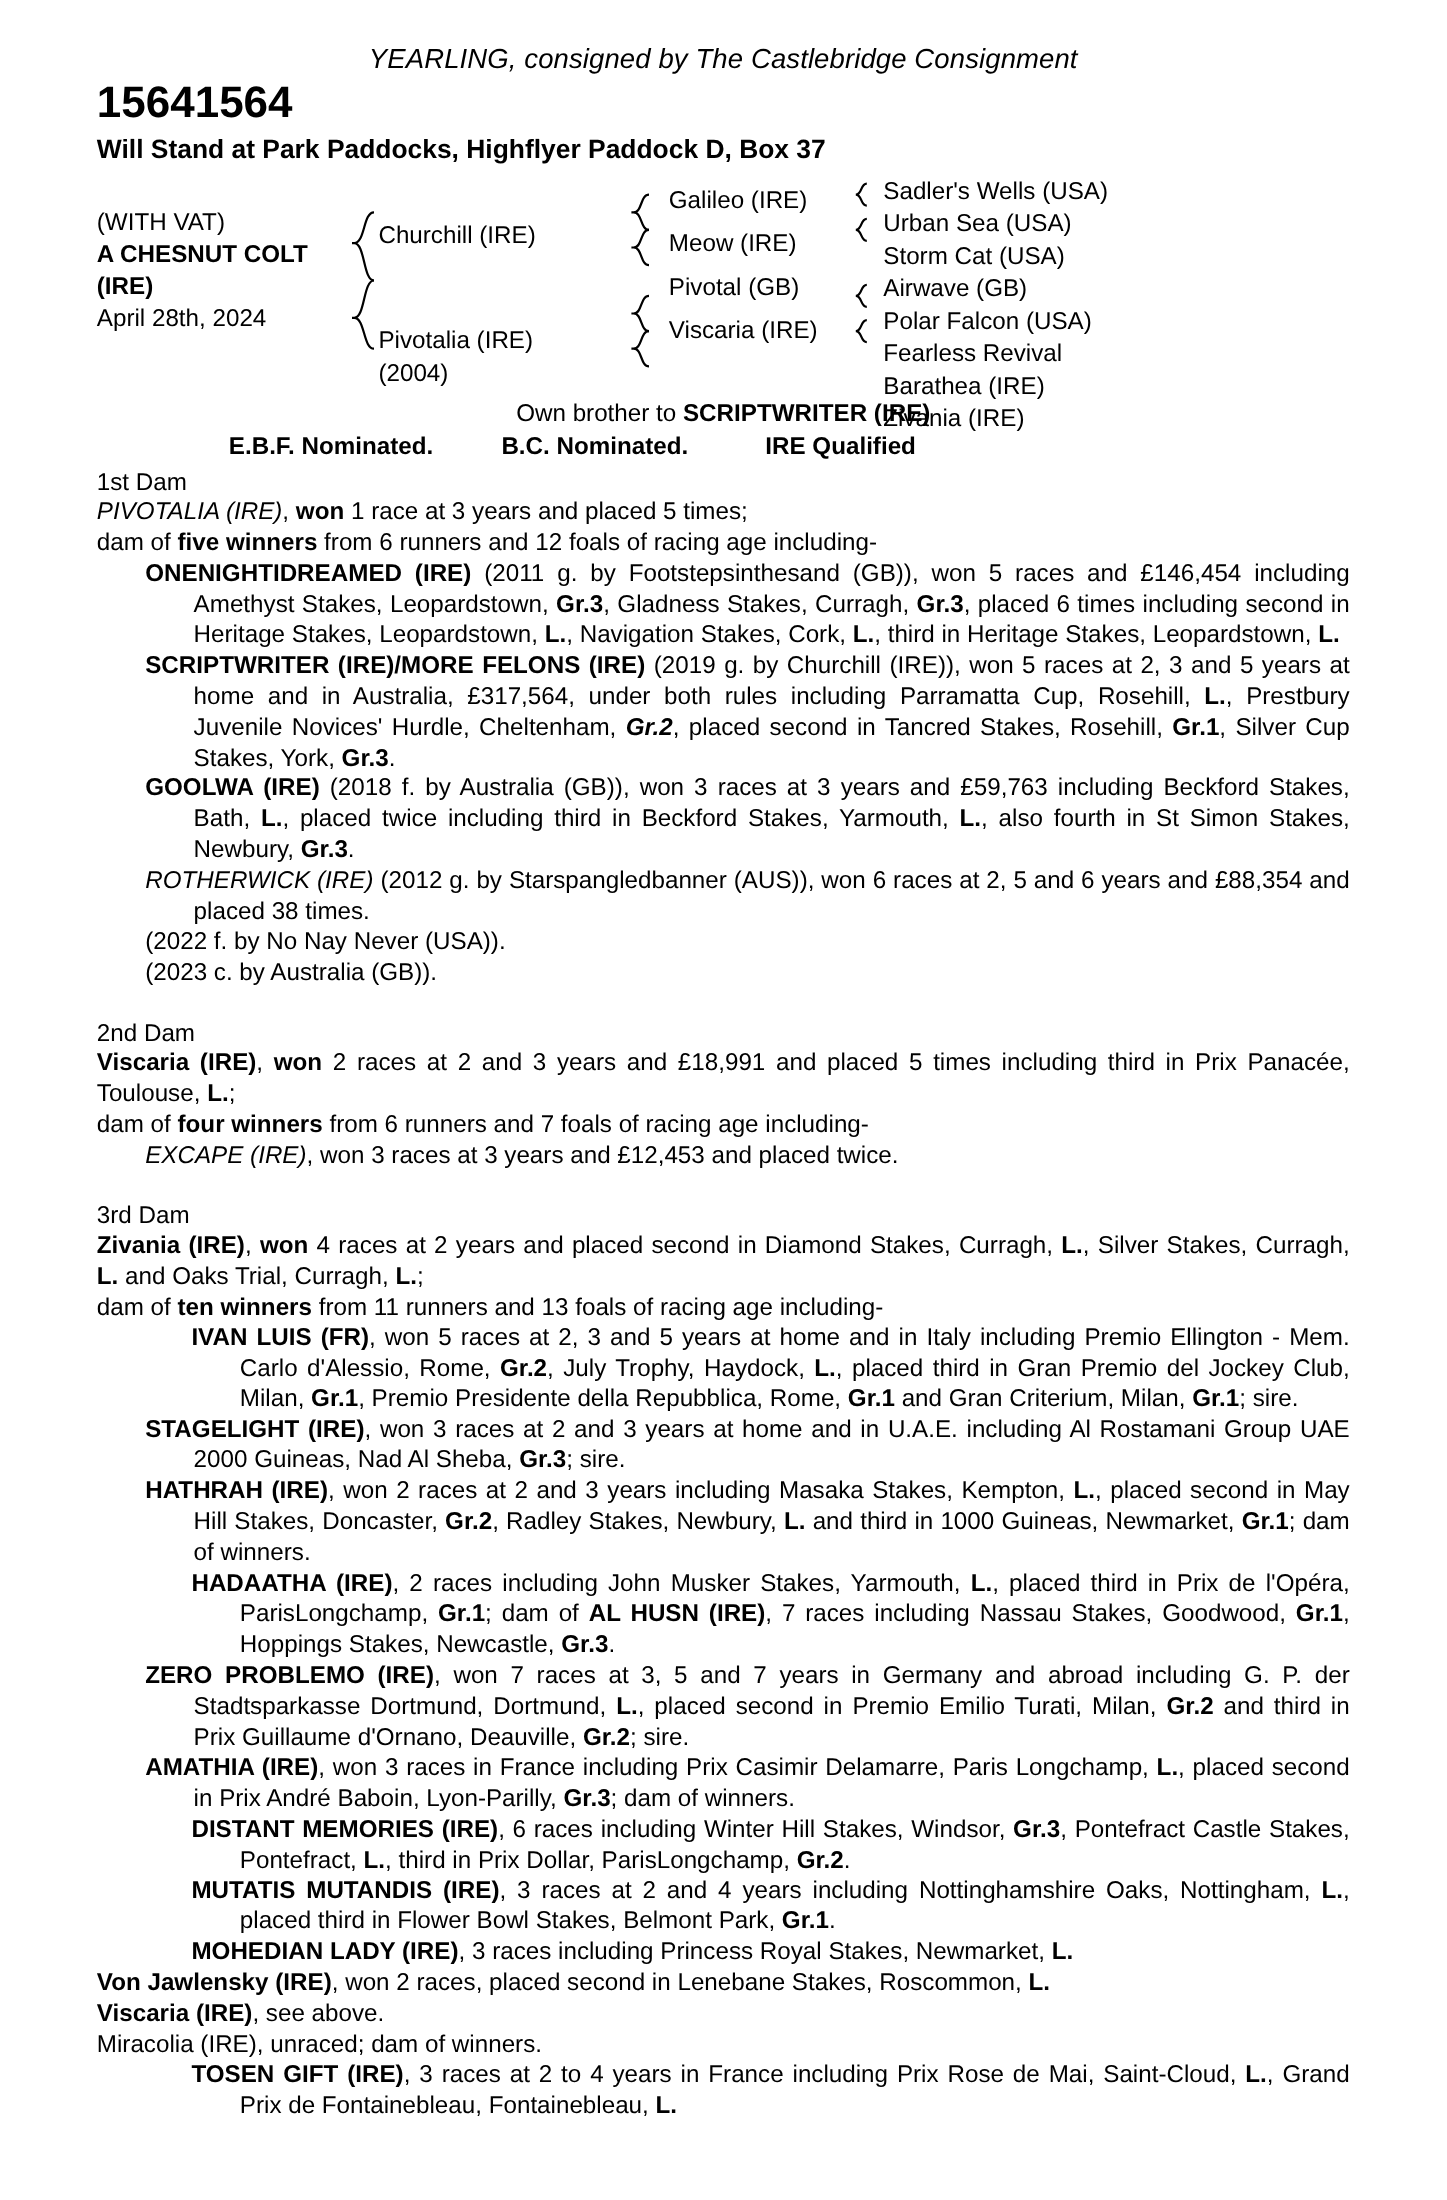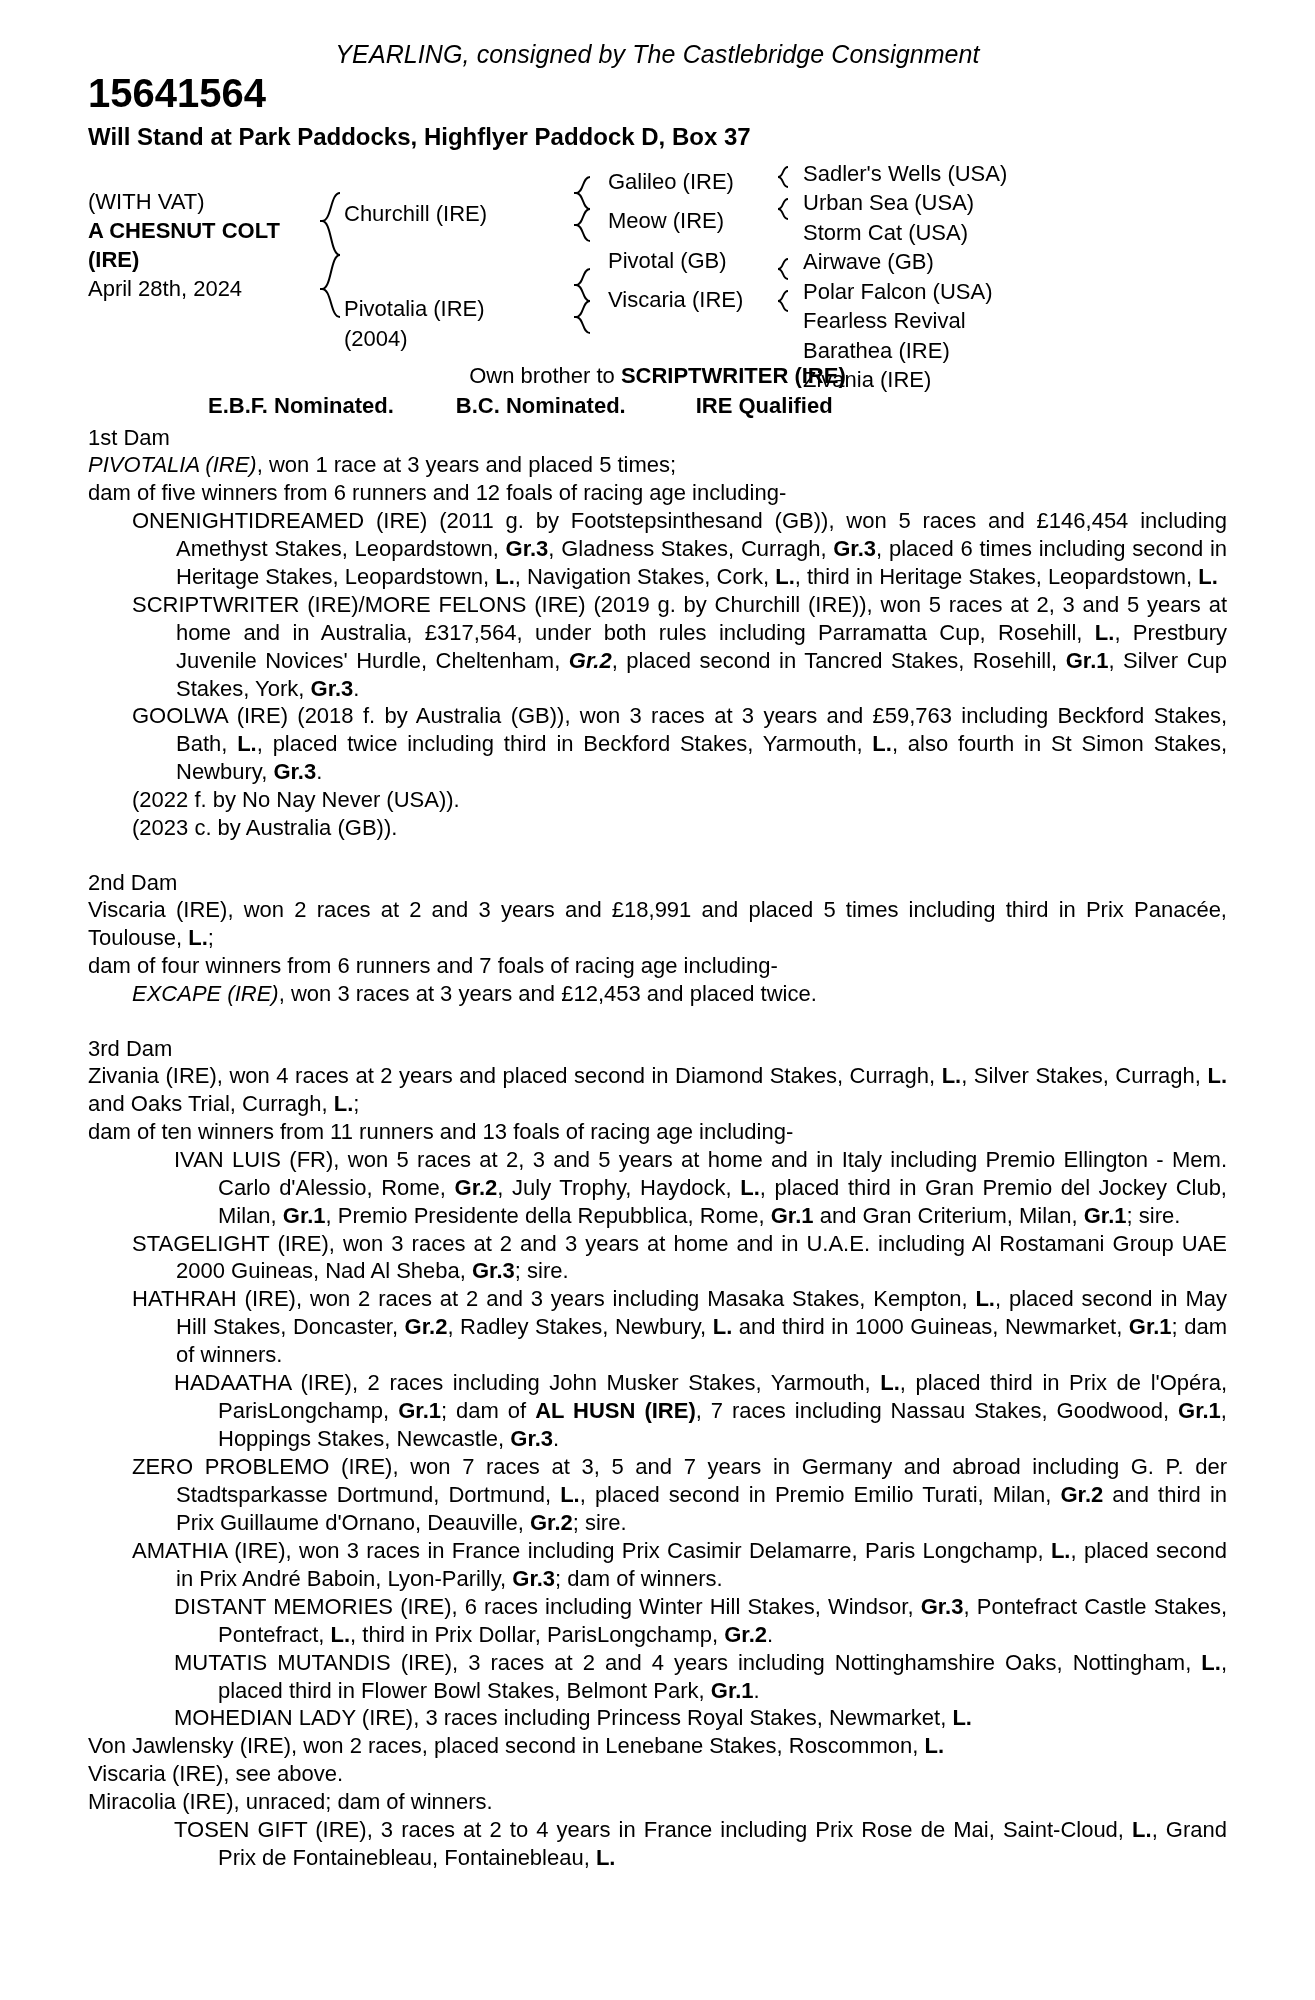--- a/index.html
+++ b/index.html
@@ -35,21 +35,21 @@
   .brother b { font-weight:bold; }
   .nomrow { display:flex; font-size:22px; font-weight:bold; margin:4px 0 2px 0; }
   .nomrow .n1 { margin-left:120px; }
   .nomrow .n2 { margin-left:62px; }
   .nomrow .n3 { margin-left:70px; }
 
   .damhead { font-size:22px; font-weight:normal; margin-top:6px; }
   p.t { font-size:22px; margin:0; line-height:1.27; text-align:justify; }
   p.t.noj { text-align:left; }
   .i  { font-style:italic; }
-  .b  { font-weight:normal; }
+  .b  { font-weight:bold; }
   .hang2 { padding-left:88px; }
   .hang3 { padding-left:130px; }
   .gap { height:22px; }
 </style>
 </head>
 <body>
 
 <div class="page">
 
   <div class="consignor">YEARLING, consigned by The Castlebridge Consignment</div>
@@ -133,20 +133,21 @@
   <div class="damhead">1st Dam</div>
   <p class="t noj"><span class="i">PIVOTALIA (IRE)</span><span>, </span><span class="b">won</span><span> 1 race at 3 years and placed 5 times;</span></p>
   <p class="t noj"><span>dam of </span><span class="b">five winners</span><span> from 6 runners and 12 foals of racing age including-</span></p>
 
   <p class="t hang2" style="text-indent:-44px"><span class="b">ONENIGHTIDREAMED (IRE)</span><span> (2011 g. by Footstepsinthesand (GB)), won 5 races and £146,454 including Amethyst Stakes, Leopardstown, <b>Gr.3</b>, Gladness Stakes, Curragh, <b>Gr.3</b>, placed 6 times including second in Heritage Stakes, Leopardstown, <b>L.</b>, Navigation Stakes, Cork, <b>L.</b>, third in Heritage Stakes, Leopardstown, <b>L.</b></span></p>
 
   <p class="t hang2" style="text-indent:-44px"><span class="b">SCRIPTWRITER (IRE)/MORE FELONS (IRE)</span><span> (2019 g. by Churchill (IRE)), won 5 races at 2, 3 and 5 years at home and in Australia, £317,564, under both rules including Parramatta Cup, Rosehill, <b>L.</b>, Prestbury Juvenile Novices' Hurdle, Cheltenham, <b><i>Gr.2</i></b>, placed second in Tancred Stakes, Rosehill, <b>Gr.1</b>, Silver Cup Stakes, York, <b>Gr.3</b>.</span></p>
 
   <p class="t hang2" style="text-indent:-44px"><span class="b">GOOLWA (IRE)</span><span> (2018 f. by Australia (GB)), won 3 races at 3 years and £59,763 including Beckford Stakes, Bath, <b>L.</b>, placed twice including third in Beckford Stakes, Yarmouth, <b>L.</b>, also fourth in St Simon Stakes, Newbury, <b>Gr.3</b>.</span></p>
 
+  <p class="t hang2" style="text-indent:-44px"><span class="i">ROTHERWICK (IRE)</span><span> (2012 g. by Starspangledbanner (AUS)), won 6 races at 2, 5 and 6 years and £88,354 and placed 38 times.</span></p>
 
   <p class="t noj hang2" style="text-indent:-44px"><span>(2022 f. by No Nay Never (USA)).</span></p>
   <p class="t noj hang2" style="text-indent:-44px"><span>(2023 c. by Australia (GB)).</span></p>
 
   <div class="gap"></div>
 
   <div class="damhead">2nd Dam</div>
   <p class="t"><span class="b">Viscaria (IRE)</span><span>, </span><span class="b">won</span><span> 2 races at 2 and 3 years and £18,991 and placed 5 times including third in Prix Panacée, Toulouse, <b>L.</b>;</span></p>
   <p class="t noj"><span>dam of </span><span class="b">four winners</span><span> from 6 runners and 7 foals of racing age including-</span></p>
   <p class="t noj hang2" style="text-indent:-44px"><span class="i">EXCAPE (IRE)</span><span>, won 3 races at 3 years and £12,453 and placed twice.</span></p>

